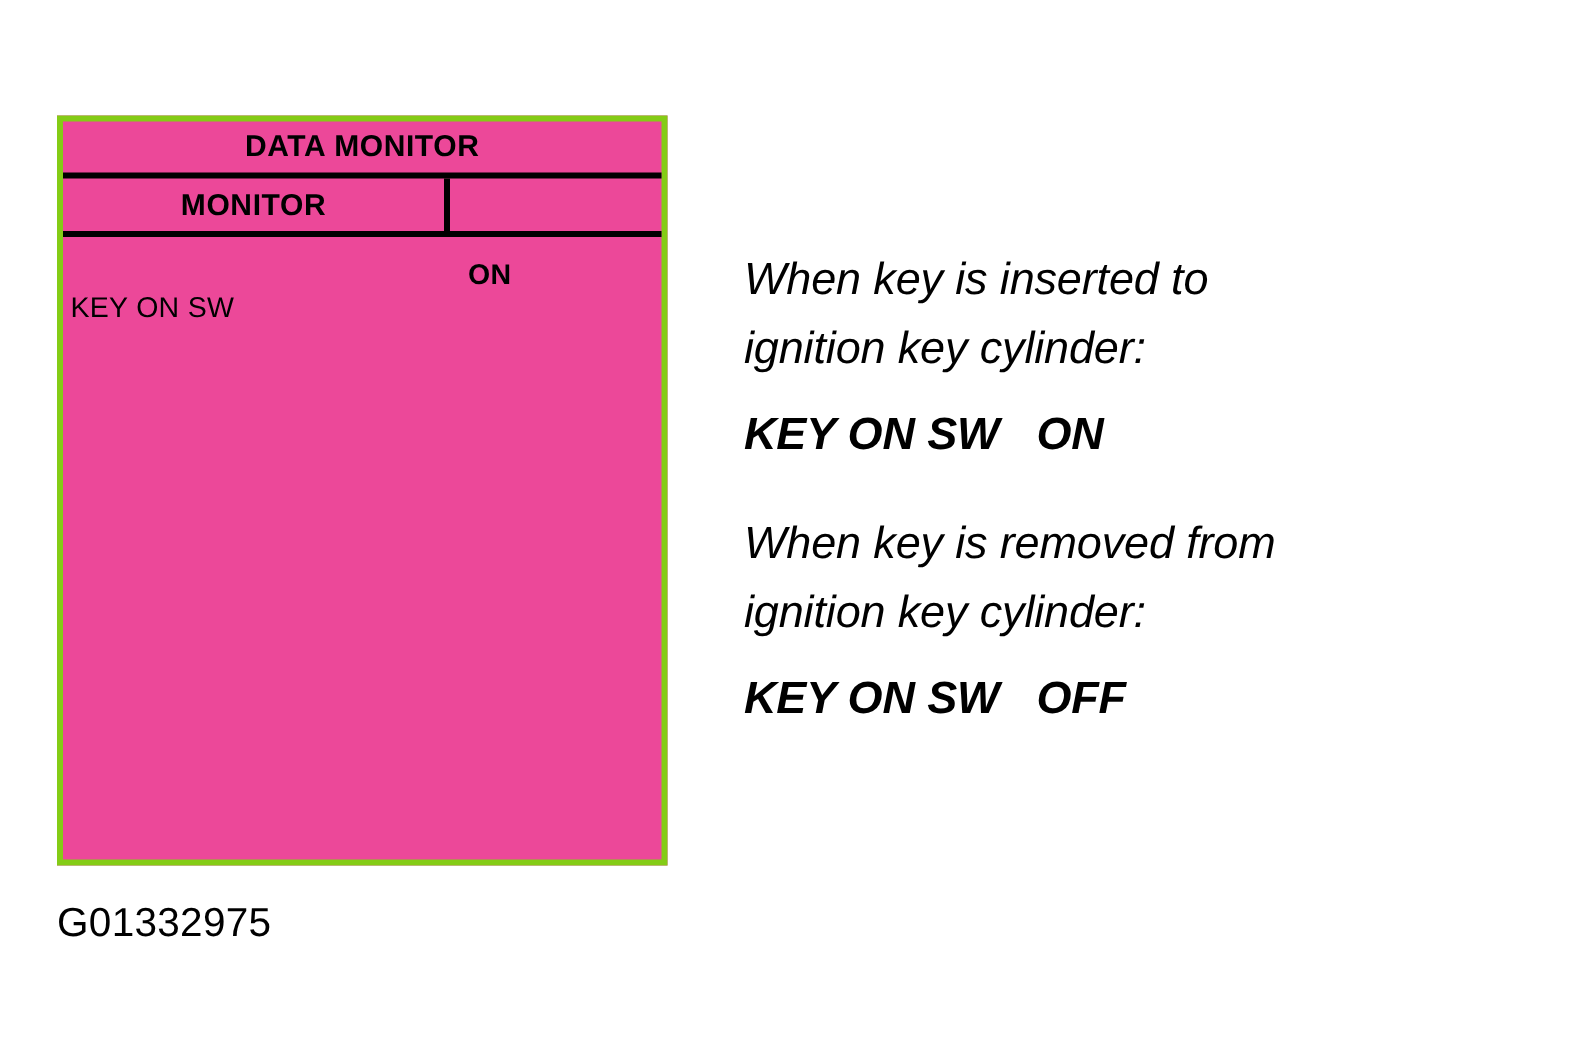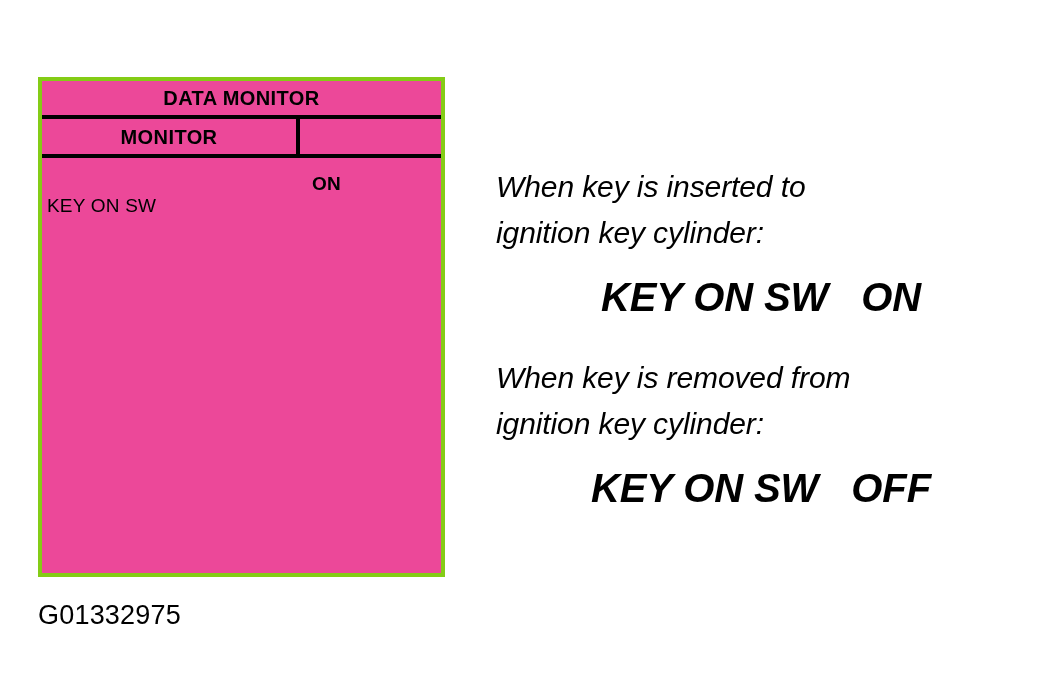--- a/index.html
+++ b/index.html
@@ -127,27 +127,26 @@
   .note-block:last-child { margin-bottom: 0; }
 
   .note-condition {
     font-size: 30px;
     font-weight: normal;
     line-height: 1.52;
     letter-spacing: -0.1px;
     white-space: pre-line;
   }
   .note-result {
-    font-size: 40px;
+    font-size: 30px;
     font-weight: bold;
     line-height: 1.5;
     letter-spacing: -0.1px;
     margin-top: 12px;
     white-space: pre;
-    text-align: center;
   }
 </style>
 </head>
 <body>
 
 <div id="monitor-panel">
 
   <div id="panel-title-row" class="panel-row">
     <span id="panel-title-text">DATA MONITOR</span>
   </div>

